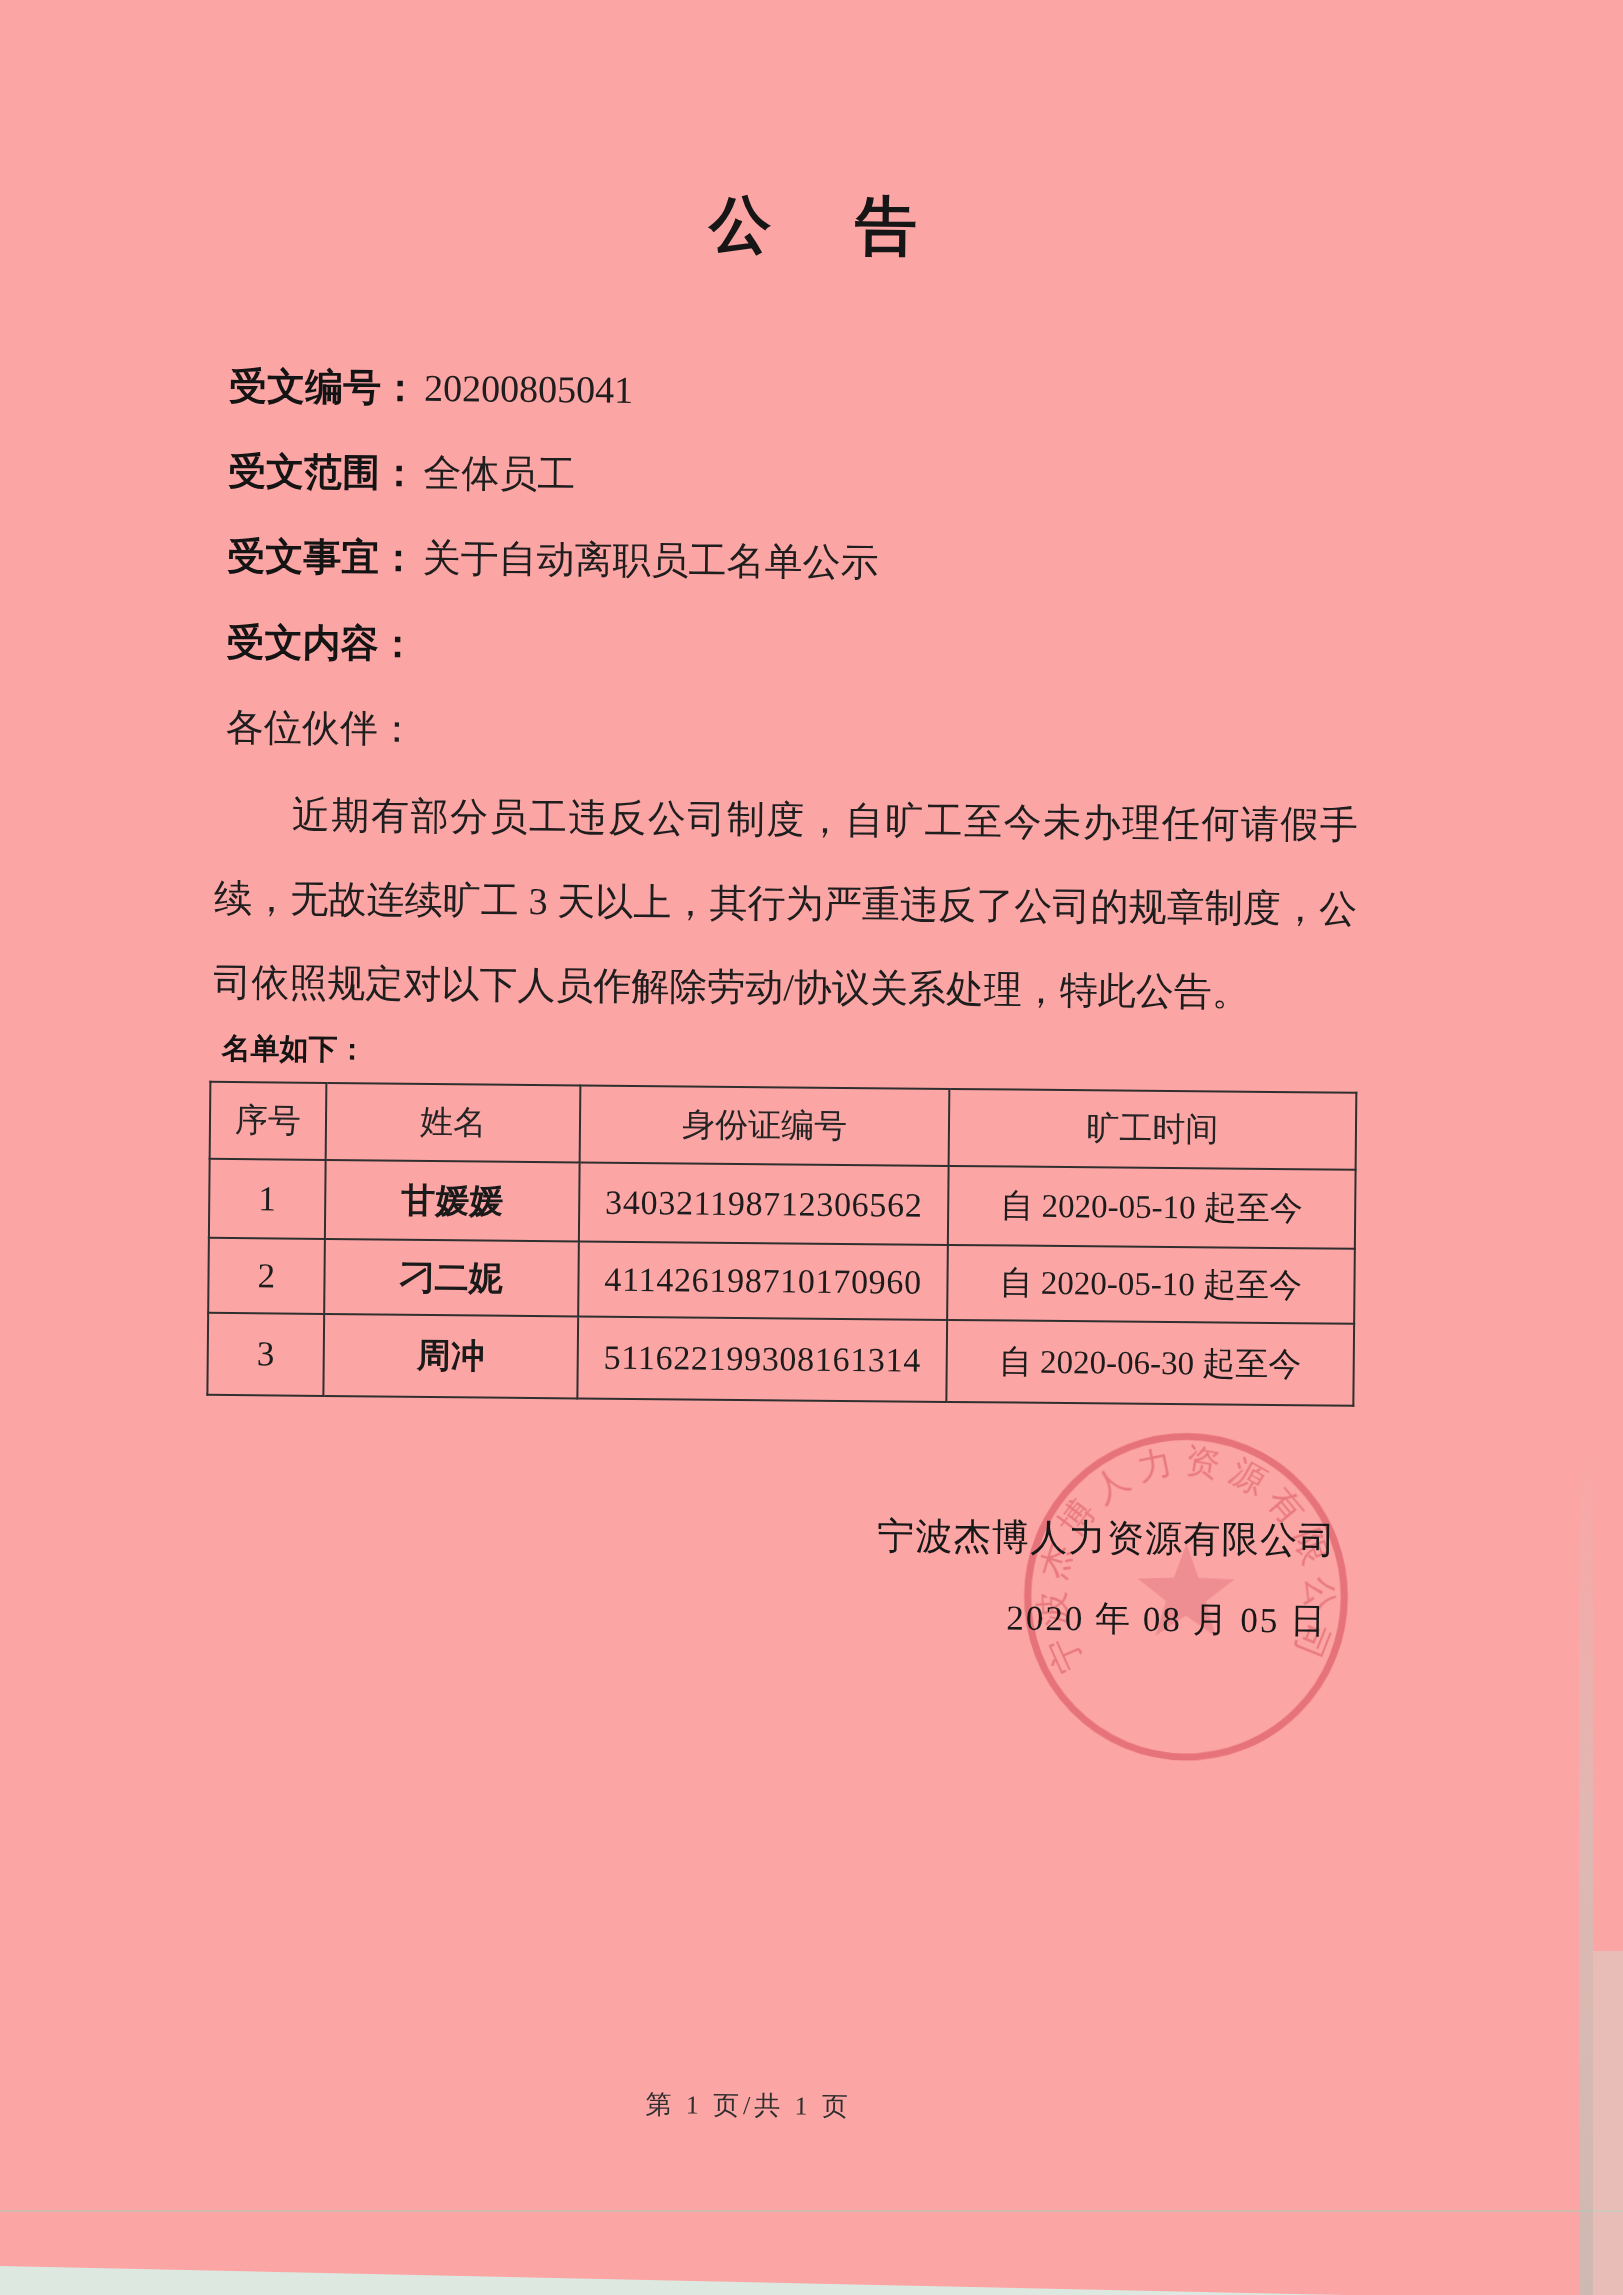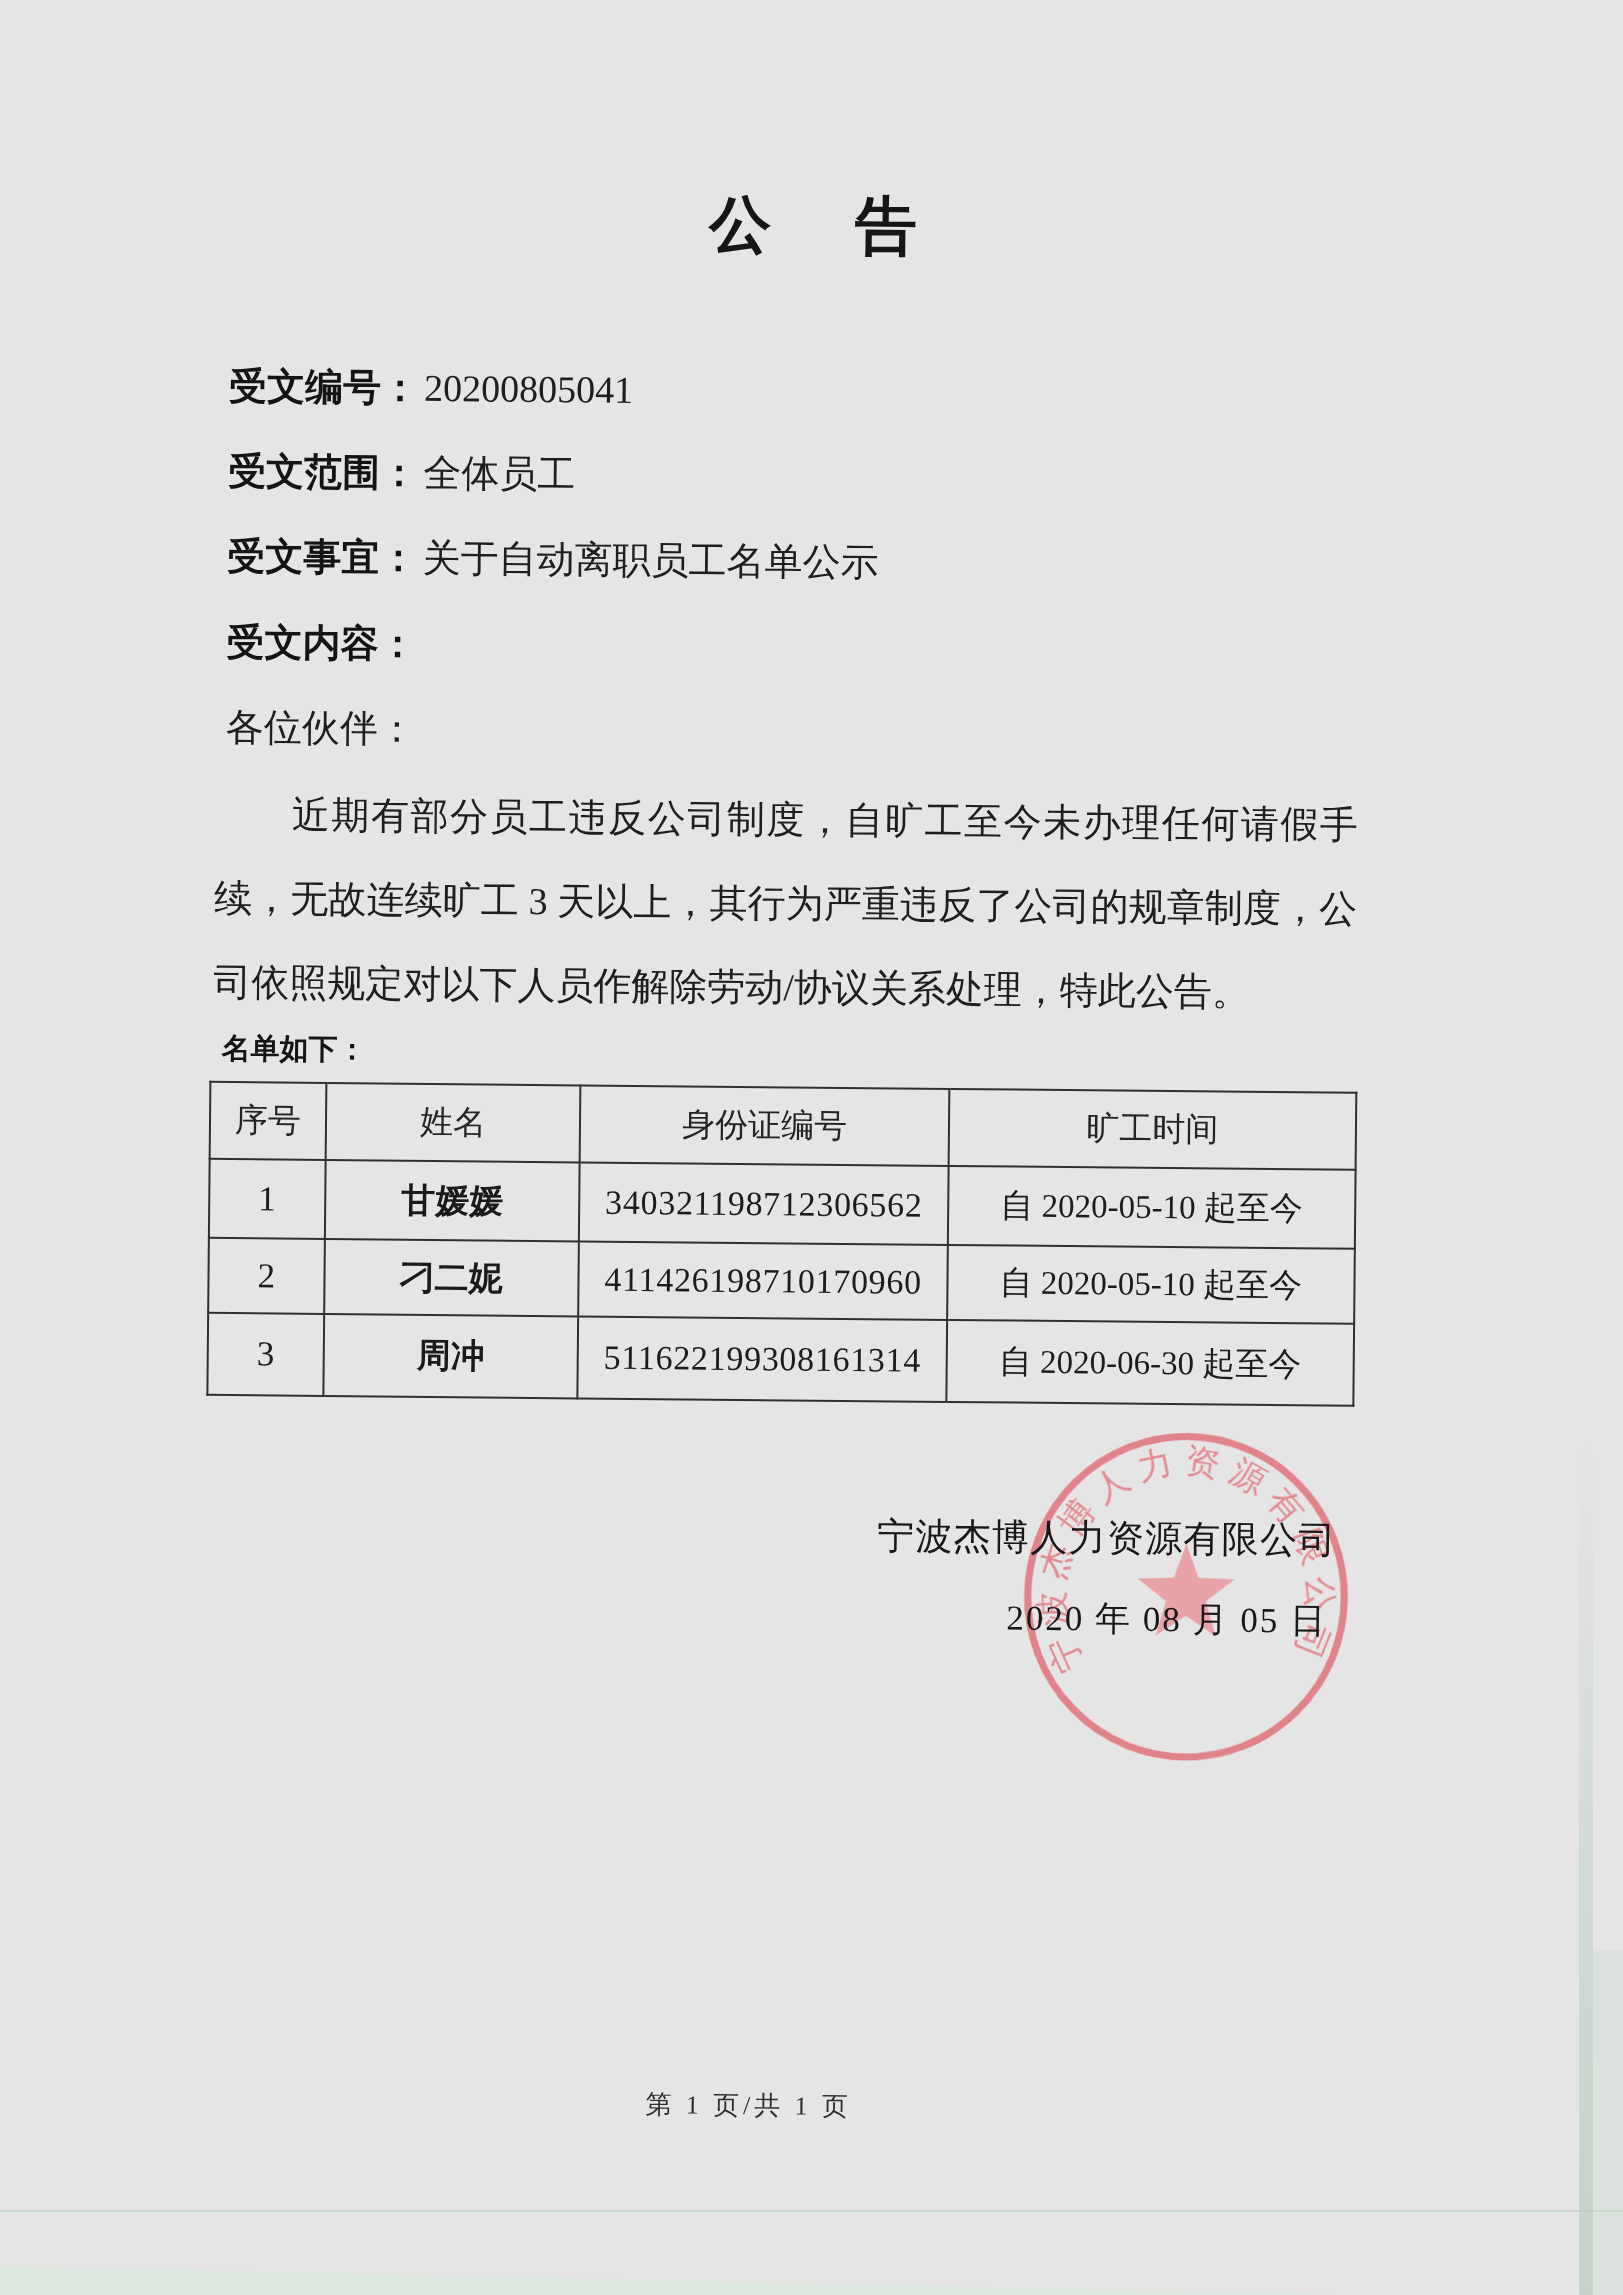--- a/index.html
+++ b/index.html
@@ -1,19 +1,19 @@
 <!DOCTYPE html>
 <html style="font-size:10.5px"><head>
 <meta charset="utf-8">
 <style>
   html,body{margin:0;padding:0;background:#ffffff;}
   #page{
     position:relative;
     width:1623px;height:2295px;
-    background:#e5e5e5;
+    background:#fca5a5;
     overflow:hidden;
     font-family:"Liberation Serif","DejaVu Serif",serif;
     color:#1c1c1c;
   }
   
   #content{
     position:absolute;inset:0;
     transform:rotate(0.55deg);
     transform-origin:229px 393px;
   }

